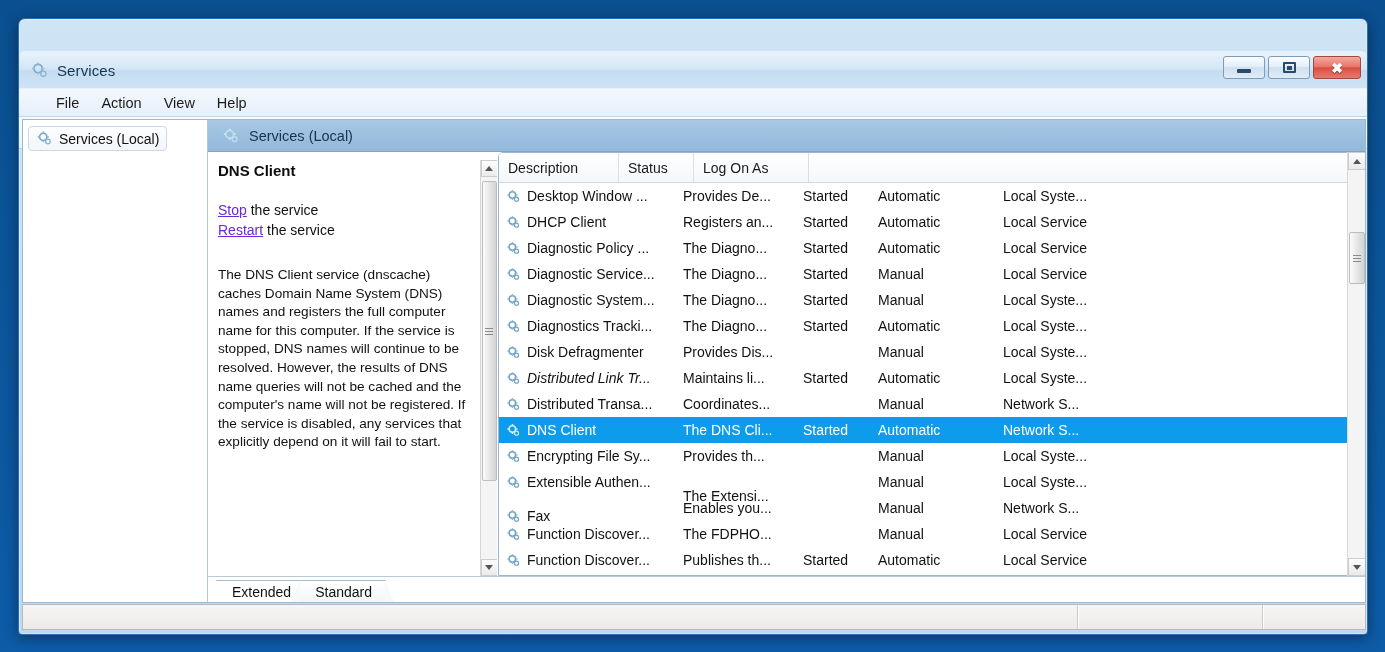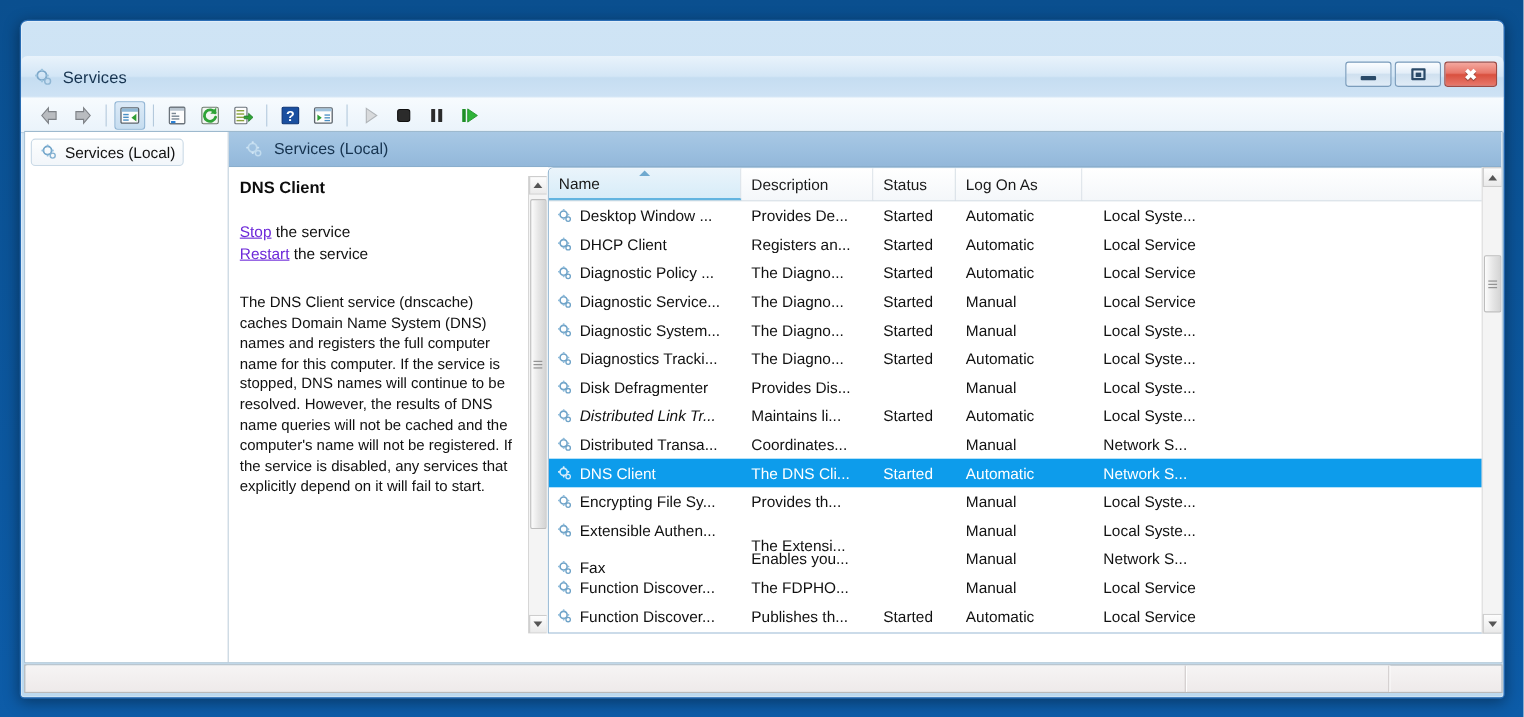--- a/index.html
+++ b/index.html
@@ -455,20 +455,26 @@
         <div class="glyph-restore">
             <i></i>
           </div>
       </div>
       <div class="win-btn close">
         <div class="glyph-close">✖</div>
       </div>
     </div>
   </div>
 
+  <div id="menubar">
+      <div class="menu-item">File</div>
+      <div class="menu-item">Action</div>
+      <div class="menu-item">View</div>
+      <div class="menu-item">Help</div>
+    </div>
 
   <div id="toolbar">
       <div class="tb-btn">
         <svg width="20" height="20" viewBox="0 0 20 20">
           <path d="M9 3 L3 10 L9 17 L9 13.5 L16 13.5 L16 6.5 L9 6.5 Z" fill="#b9bcc0" stroke="#7d8186" stroke-width="1"></path>
         </svg>
       </div>
       <div class="tb-btn">
         <svg width="20" height="20" viewBox="0 0 20 20">
           <path d="M11 3 L17 10 L11 17 L11 13.5 L4 13.5 L4 6.5 L11 6.5 Z" fill="#b9bcc0" stroke="#7d8186" stroke-width="1"></path>
@@ -625,24 +631,20 @@
               </div>
             </div>
             <div class="sb-arrow down">
                 <i></i>
               </div>
           </div>
         </div>
 
         <div id="list-pane">
           <div id="list-header">
-              <div class="col-head sorted" style="width: 175px; flex: 0 0 auto;">
-                <div class="sort-arrow"></div>
-                <span>Name</span>
-              </div>
               <div class="col-head" style="width: 120px; flex: 0 0 auto;">
                 <span>Description</span>
               </div>
               <div class="col-head" style="width: 75px; flex: 0 0 auto;">
                 <span>Status</span>
               </div>
               <div class="col-head" style="width: 115px; flex: 0 0 auto;">
                 <span>Log On As</span>
               </div>
               <div class="col-head" style="flex: 1 1 0%;"></div>
@@ -1039,20 +1041,28 @@
                 <span></span>
                 <span></span>
               </div>
           </div>
         </div>
         <div class="sb-arrow down">
             <i></i>
           </div>
       </div>
 
+      <div id="tabs-strip">
+          <div class="tab active">
+            <span class="tab-label">Extended</span>
+          </div>
+          <div class="tab">
+            <span class="tab-label">Standard</span>
+          </div>
+        </div>
 
     </div>
   </div>
 
   <div id="statusbar">
       <div class="status-cell" style="width: 1055px;"></div>
       <div class="status-cell" style="width: 185px;"></div>
       <div class="status-cell" style="width: 102px;"></div>
     </div>
 

